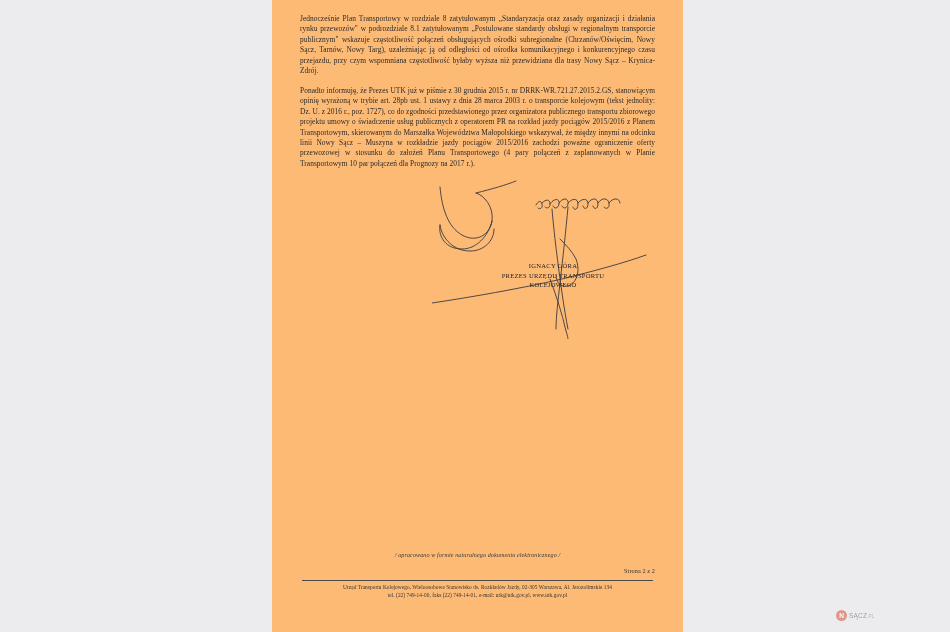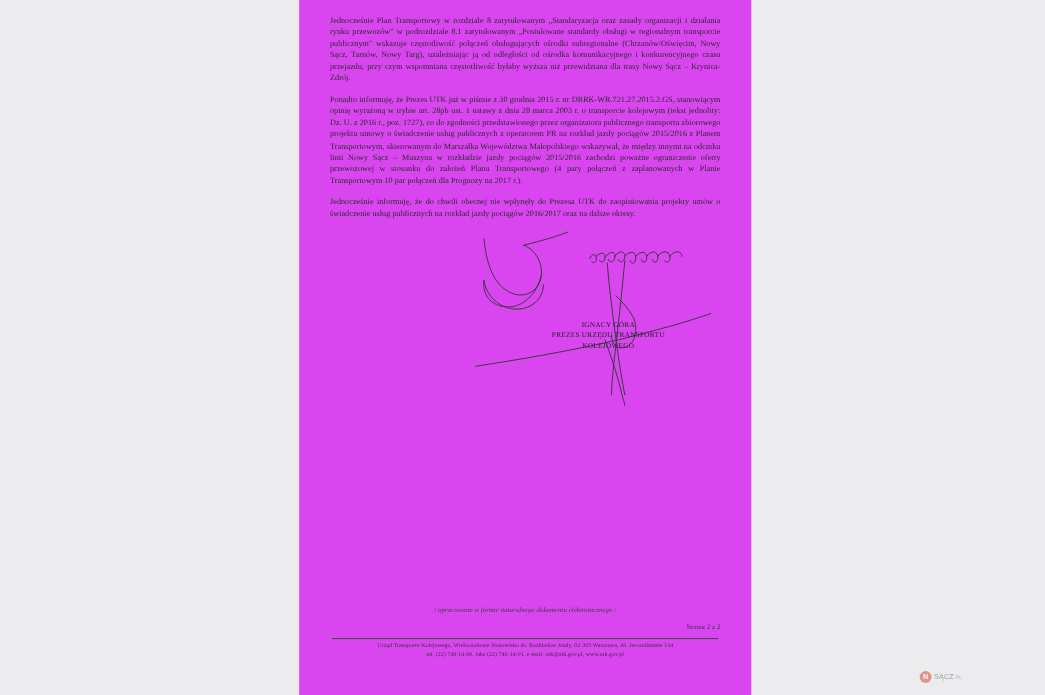--- a/index.html
+++ b/index.html
@@ -20,21 +20,21 @@
     width: 950px;
     height: 632px;
     background: #ececee;
   }
   .page {
     position: absolute;
     left: 272px;
     top: 0;
     width: 411px;
     height: 632px;
-    background: #d946ef;
+    background: #fdba74;
   }
   .page-inner {
     position: absolute;
     left: 28px;
     top: 14px;
     width: 355px;
     height: 604px;
   }
   p.body-par {
     margin: 0 0 9px 0;
@@ -153,21 +153,20 @@
 </head>
 <body>
 
 <div class="viewer">
 
   <div class="page">
     <div class="page-inner">
 
       <p class="body-par">Jednocześnie Plan Transportowy w rozdziale 8 zatytułowanym „Standaryzacja oraz zasady organizacji i działania rynku przewozów" w podrozdziale 8.1 zatytułowanym „Postulowane standardy obsługi w regionalnym transporcie publicznym" wskazuje częstotliwość połączeń obsługujących ośrodki subregionalne (Chrzanów/Oświęcim, Nowy Sącz, Tarnów, Nowy Targ), uzależniając ją od odległości od ośrodka komunikacyjnego i konkurencyjnego czasu przejazdu, przy czym wspomniana częstotliwość byłaby wyższa niż przewidziana dla trasy Nowy Sącz – Krynica-Zdrój.</p>
       <p class="body-par">Ponadto informuję, że Prezes UTK już w piśmie z 30 grudnia 2015 r. nr DRRK-WR.721.27.2015.2.GS, stanowiącym opinię wyrażoną w trybie art. 28pb ust. 1 ustawy z dnia 28 marca 2003 r. o transporcie kolejowym (tekst jednolity: Dz. U. z 2016 r., poz. 1727), co do zgodności przedstawionego przez organizatora publicznego transportu zbiorowego projektu umowy o świadczenie usług publicznych z operatorem PR na rozkład jazdy pociągów 2015/2016 z Planem Transportowym, skierowanym do Marszałka Województwa Małopolskiego wskazywał, że między innymi na odcinku linii Nowy Sącz – Muszyna w rozkładzie jazdy pociągów 2015/2016 zachodzi poważne ograniczenie oferty przewozowej w stosunku do założeń Planu Transportowego (4 pary połączeń z zaplanowanych w Planie Transportowym 10 par połączeń dla Prognozy na 2017 r.).</p>
-      <p class="body-par">Jednocześnie informuję, że do chwili obecnej nie wpłynęły do Prezesa UTK do zaopiniowania projekty umów o świadczenie usług publicznych na rozkład jazdy pociągów 2016/2017 oraz na dalsze okresy.</p>
 
       <div class="sign-area">
 
         <svg class="sign-svg" viewBox="0 0 230 160">
           <g fill="none" stroke="#3a3a40" stroke-width="0.9" stroke-linecap="round" stroke-linejoin="round">
             <path d="M8 8 C 10 30, 16 48, 30 56 C 44 64, 58 56, 60 42 C 62 28, 52 16, 44 14"></path>
             <path d="M44 14 C 60 10, 74 6, 84 2"></path>
             <path d="M60 42 C 56 58, 44 70, 30 70 C 14 70, 6 58, 8 46"></path>
             <path d="M8 46 C 10 60, 22 72, 38 72 C 52 72, 62 62, 62 50"></path>
             <path d="M104 26 C 106 22, 109 21, 110 25 C 111 29, 108 31, 106 29"></path>

